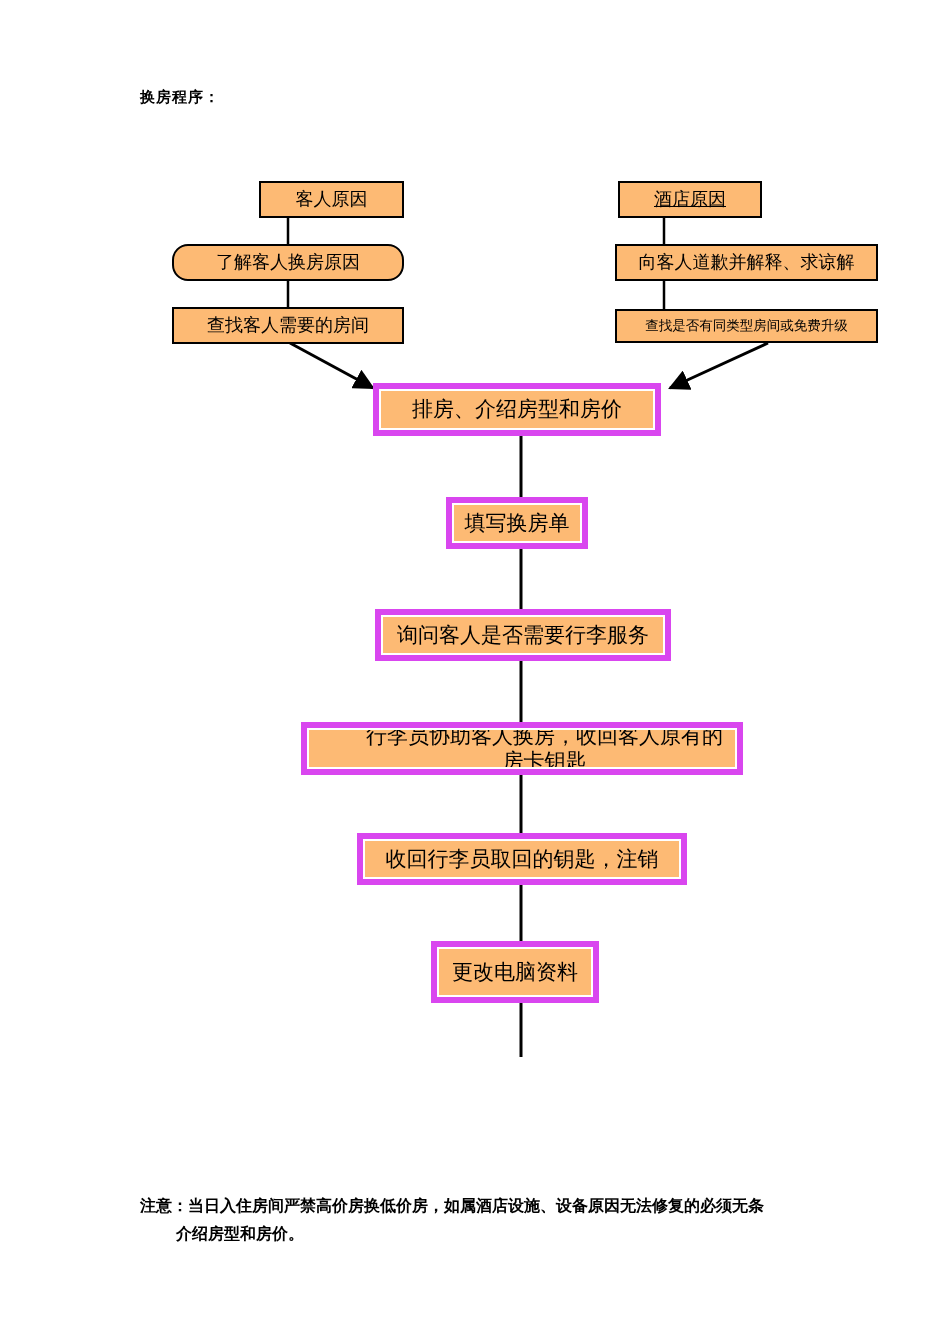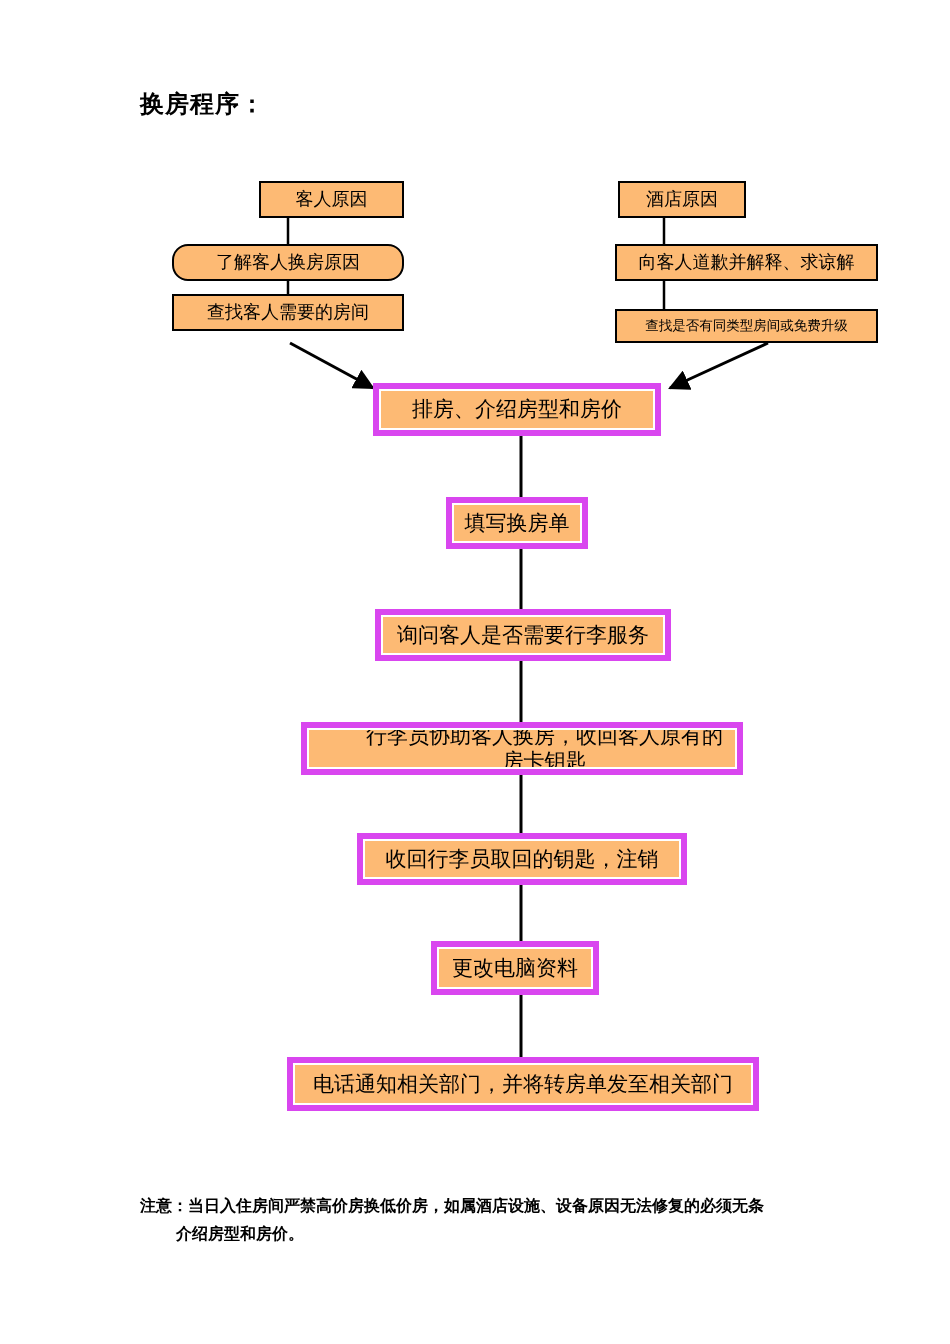--- a/index.html
+++ b/index.html
@@ -21,21 +21,21 @@
     left: 0; top: 0;
     width: 950px;
     height: 1344px;
   }
 
   
   .doc-title {
     position: absolute;
     left: 140px;
     top: 88px;
-    font-size: 24px;
+    font-size: 15px;
     font-weight: bold;
     letter-spacing: 1px;
     white-space: nowrap;
   }
 
   
   .edges {
     position: absolute;
     left: 0; top: 0;
     width: 950px;
@@ -136,25 +136,25 @@
   </svg>
 
   <div class="node thin" style="left:259px; top:181px; width:145px; height:37px;">
     <span class="label">客人原因</span>
   </div>
 
   <div class="node thin" style="left:172px; top:244px; width:232px; height:37px;border-radius:16px;">
     <span class="label">了解客人换房原因</span>
   </div>
 
-  <div class="node thin" style="left:172px; top:294px; width:232px; height:37px;">
+  <div class="node thin" style="left:172px; top:307px; width:232px; height:37px;">
     <span class="label">查找客人需要的房间</span>
   </div>
 
-  <div class="node thin" style="left:618px; top:181px; width:128px; height:37px;">
+  <div class="node thin" style="left:618px; top:181px; width:144px; height:37px;text-decoration:underline;">
     <span class="label">酒店原因</span>
   </div>
 
   <div class="node thin" style="left:615px; top:244px; width:263px; height:37px;">
     <span class="label">向客人道歉并解释、求谅解</span>
   </div>
 
   <div class="node thin small" style="left:615px; top:309px; width:263px; height:34px;justify-content:flex-end;">
     <span class="label">查找是否有同类型房间或免费升级</span>
   </div>
@@ -172,26 +172,23 @@
   </div>
 
   <div class="node thick" style="left:301px; top:722px; width:442px; height:53px;padding-left:45px;">
     <span class="label">行李员协助客人换房，收回客人原有的房卡钥匙</span>
   </div>
 
   <div class="node thick" style="left:357px; top:833px; width:330px; height:52px;">
     <span class="label">收回行李员取回的钥匙，注销</span>
   </div>
 
-  <div class="node thick" style="left:431px; top:941px; width:168px; height:54px;">
+  <div class="node thick" style="left:431px; top:941px; width:168px; height:62px;">
     <span class="label">更改电脑资料</span>
   </div>
 
-  <div class="node thick" style="left:287px; top:1057px; width:472px; height:54px;">
-    <span class="label">电话通知相关部门，并将转房单发至相关部门</span>
-  </div>
 
   <div class="note">
     <span class="line1">注意：当日入住房间严禁高价房换低价房，如属酒店设施、设备原因无法修复的必须无条</span>
     <span class="line2">介绍房型和房价。</span>
   </div>
 
 </div>
 
 </body></html>

